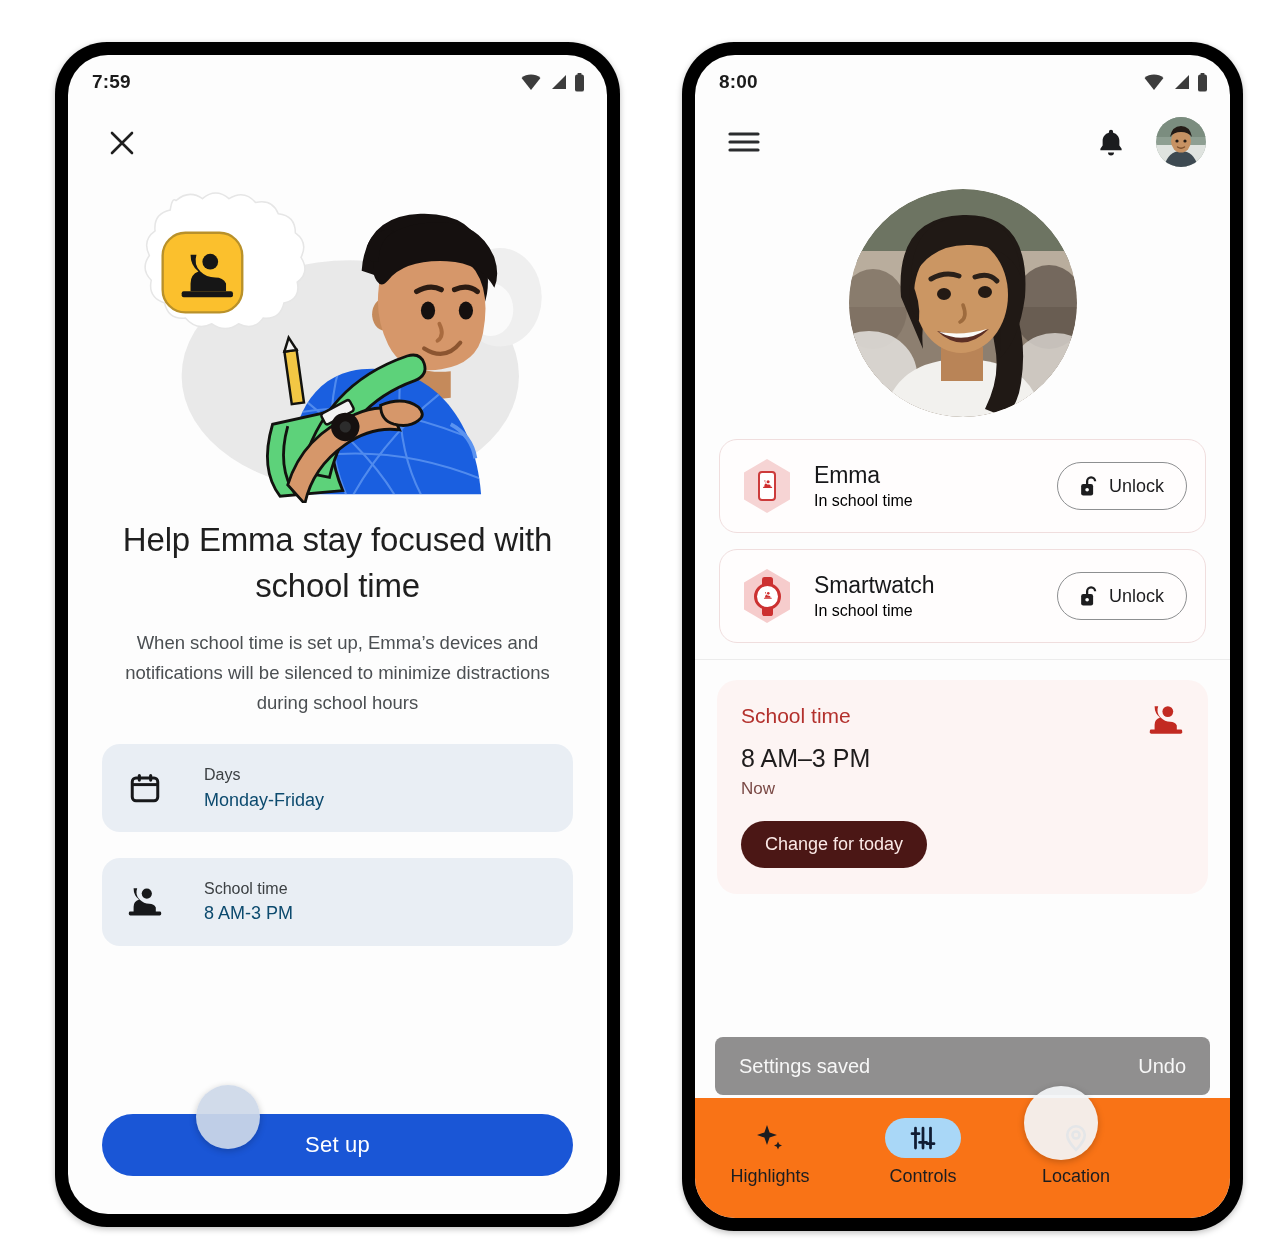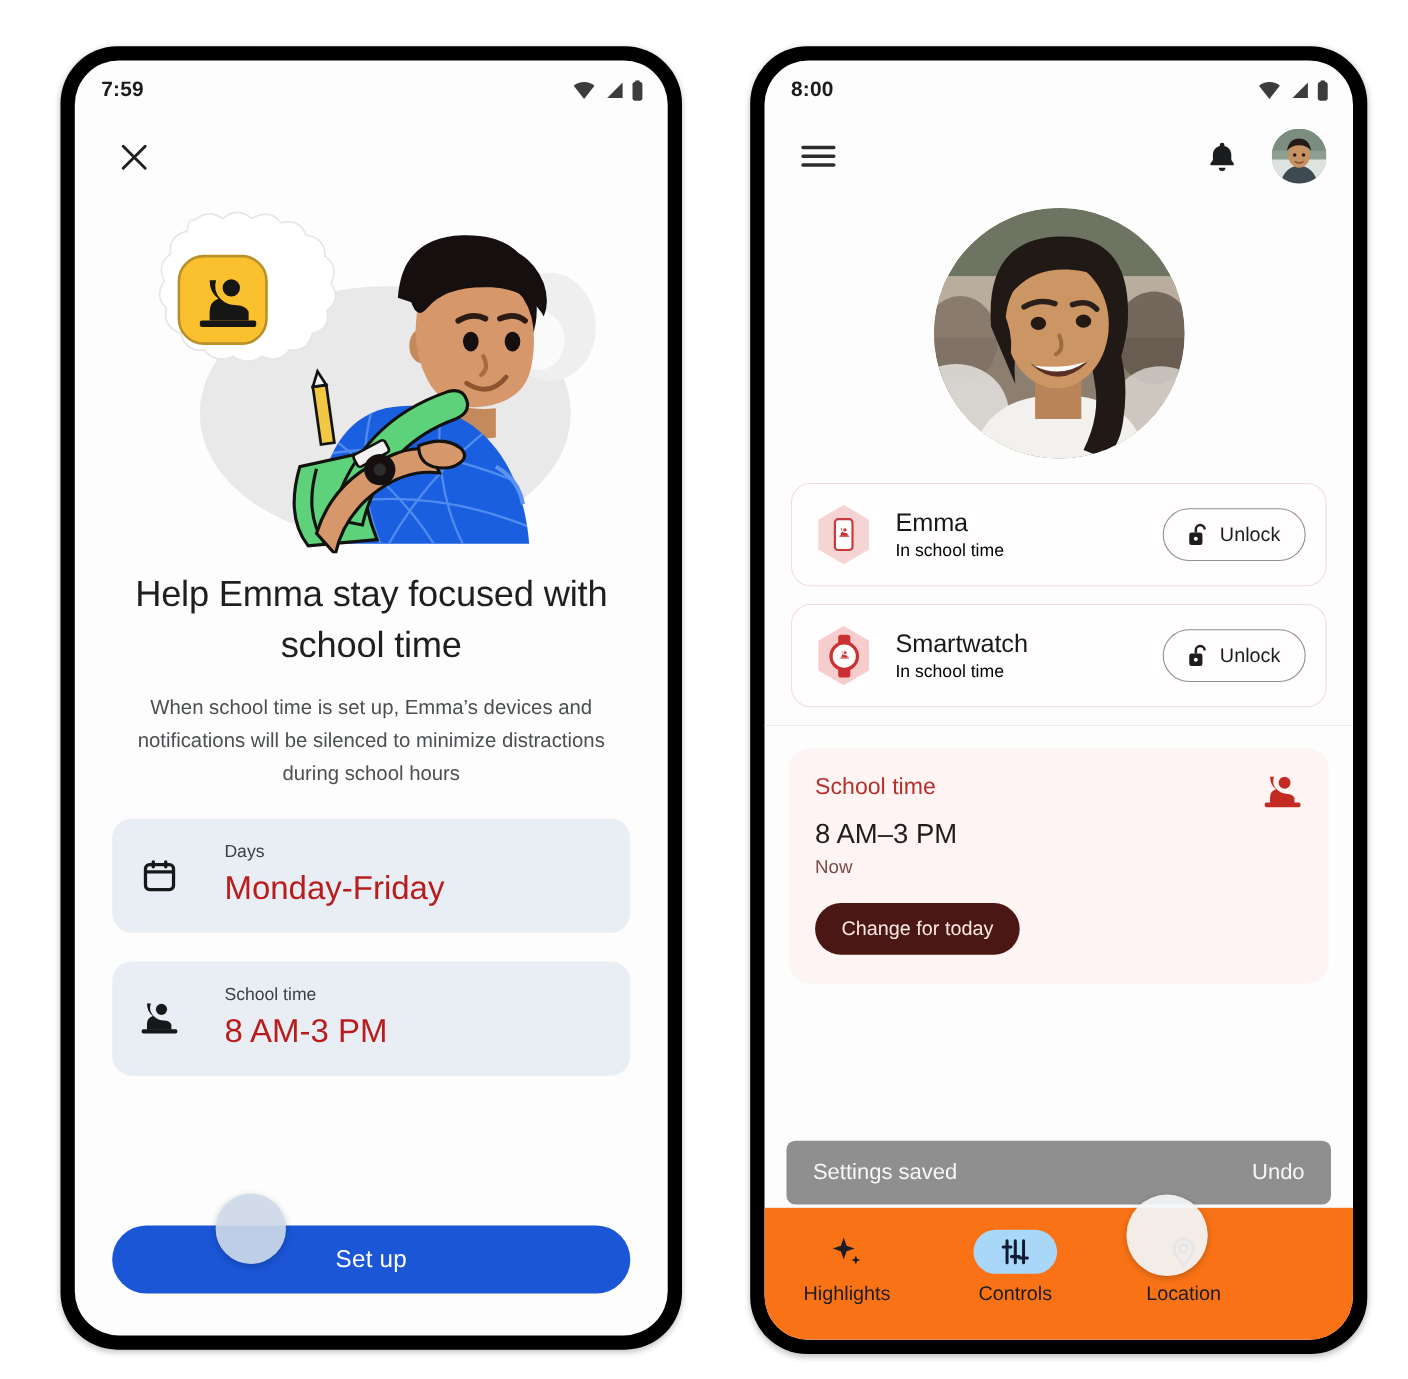--- a/index.html
+++ b/index.html
@@ -54,21 +54,21 @@
     color: #4b4f52; margin-top: 20px; padding: 0 6px;
   }
   .row-card {
     display: flex; align-items: center; gap: 40px;
     background: #e9eef4; border-radius: 18px;
     padding: 20px 24px; margin-top: 26px; cursor: pointer;
   }
   .row-card .r-ico { width: 38px; height: 38px; flex: 0 0 38px;
       display:flex; align-items:center; justify-content:center; }
   .row-label { font-size: 16px; color: #3c4043; line-height: 1.35; }
-  .row-value { font-size: 30px; color: #b91c1c; font-weight: 500; line-height: 1.35; margin-top: 2px; }
+  .row-value { font-size: 18px; color: #0c4a6e; font-weight: 500; line-height: 1.35; margin-top: 2px; }
 
   .setup-btn {
     position: absolute; left: 34px; right: 34px; bottom: 58px;
     height: 62px; background: #1a56d6; border-radius: 32px;
     color: #fff; font-size: 22px; font-weight: 500;
     display: flex; align-items: center; justify-content: center;
     border: none; cursor: pointer; letter-spacing: .2px;
   }
 
   

